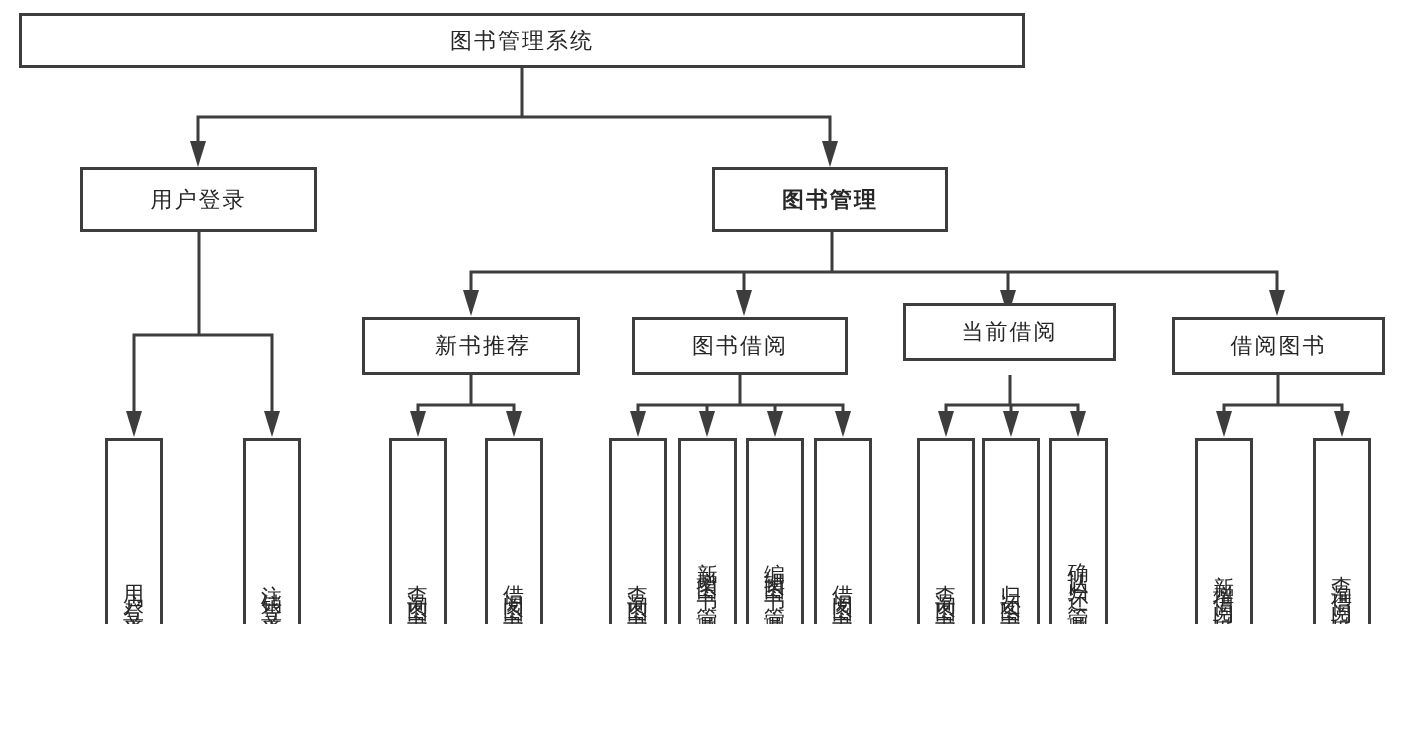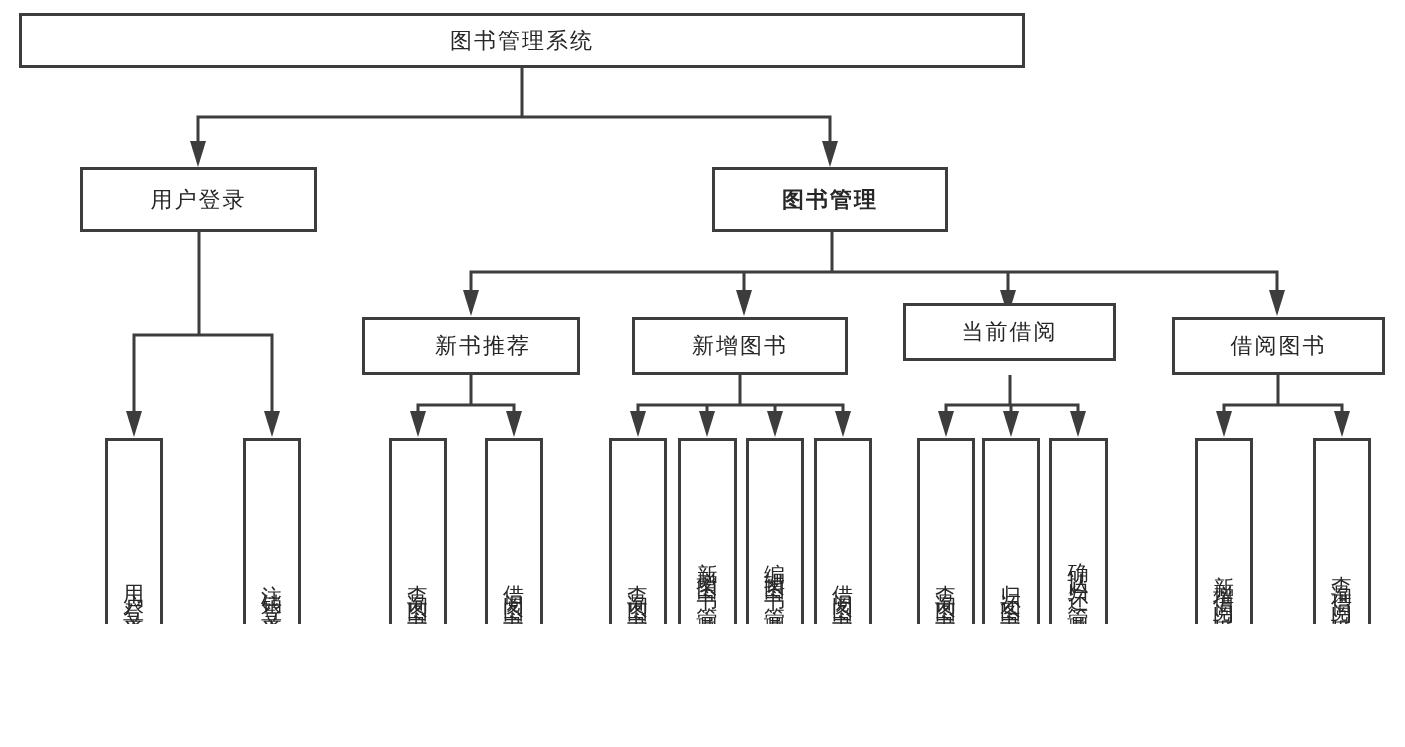--- a/index.html
+++ b/index.html
@@ -99,21 +99,21 @@
     <span class="h-label">用户登录</span>
   </div>
   <div class="box" style="left:712px;top:167px;width:236px;height:65px;font-weight:bold;">
     <span class="h-label">图书管理</span>
   </div>
 
   <div class="box" style="left:362px;top:317px;width:218px;height:58px;padding-left:24px;">
     <span class="h-label">新书推荐</span>
   </div>
   <div class="box" style="left:632px;top:317px;width:216px;height:58px;">
-    <span class="h-label">新增图书</span>
+    <span class="h-label">图书借阅</span>
   </div>
   <div class="box" style="left:903px;top:303px;width:213px;height:58px;text-align:right;">
     <span class="h-label">当前借阅</span>
   </div>
   <div class="box" style="left:1172px;top:317px;width:213px;height:58px;">
     <span class="h-label">借阅图书</span>
   </div>
 
   <div class="box" style="left:105px;top:438px;width:58px;height:296px;">
     <span class="v-label">用户登录</span>

